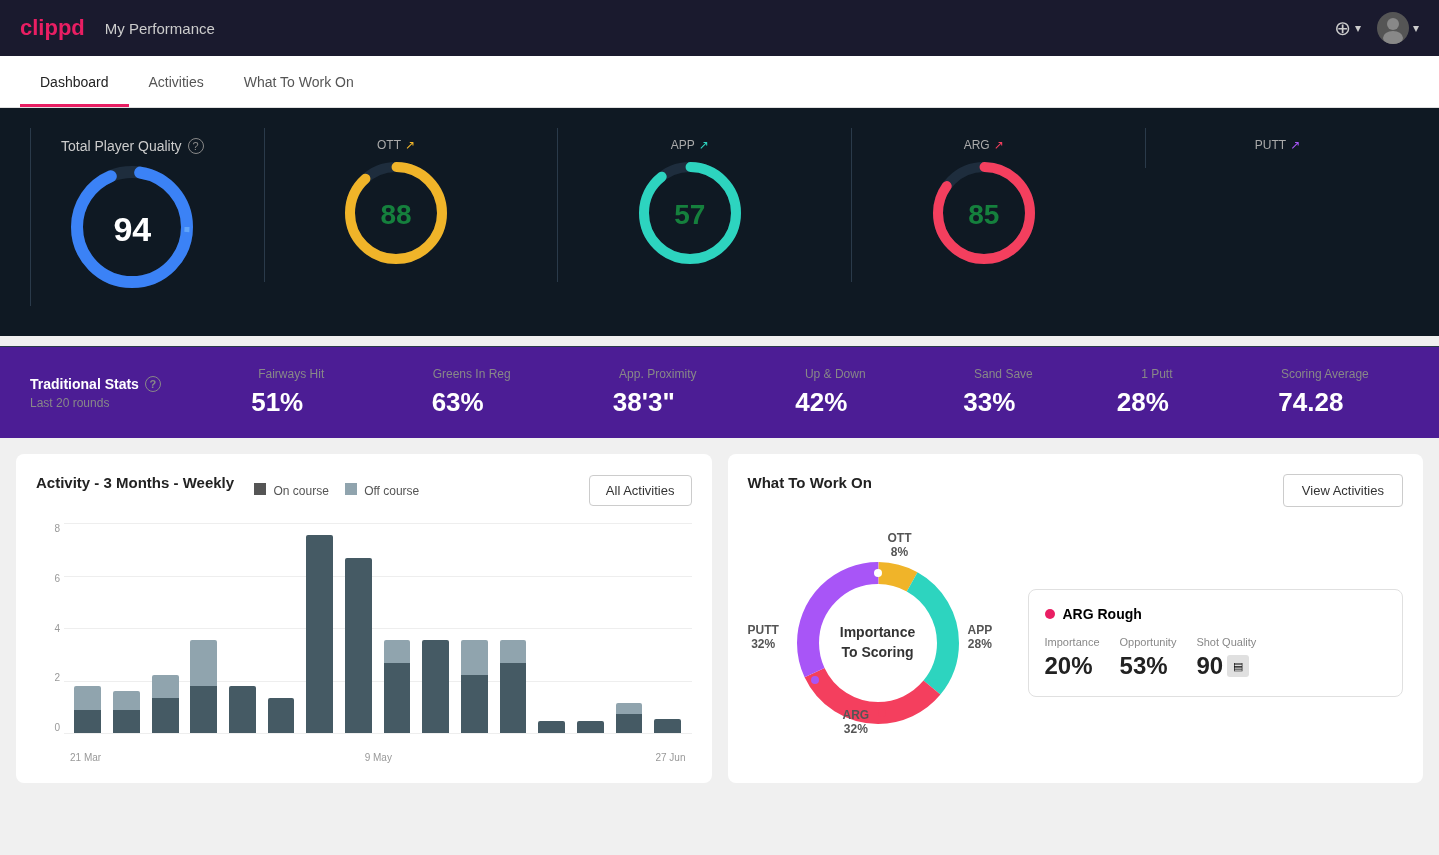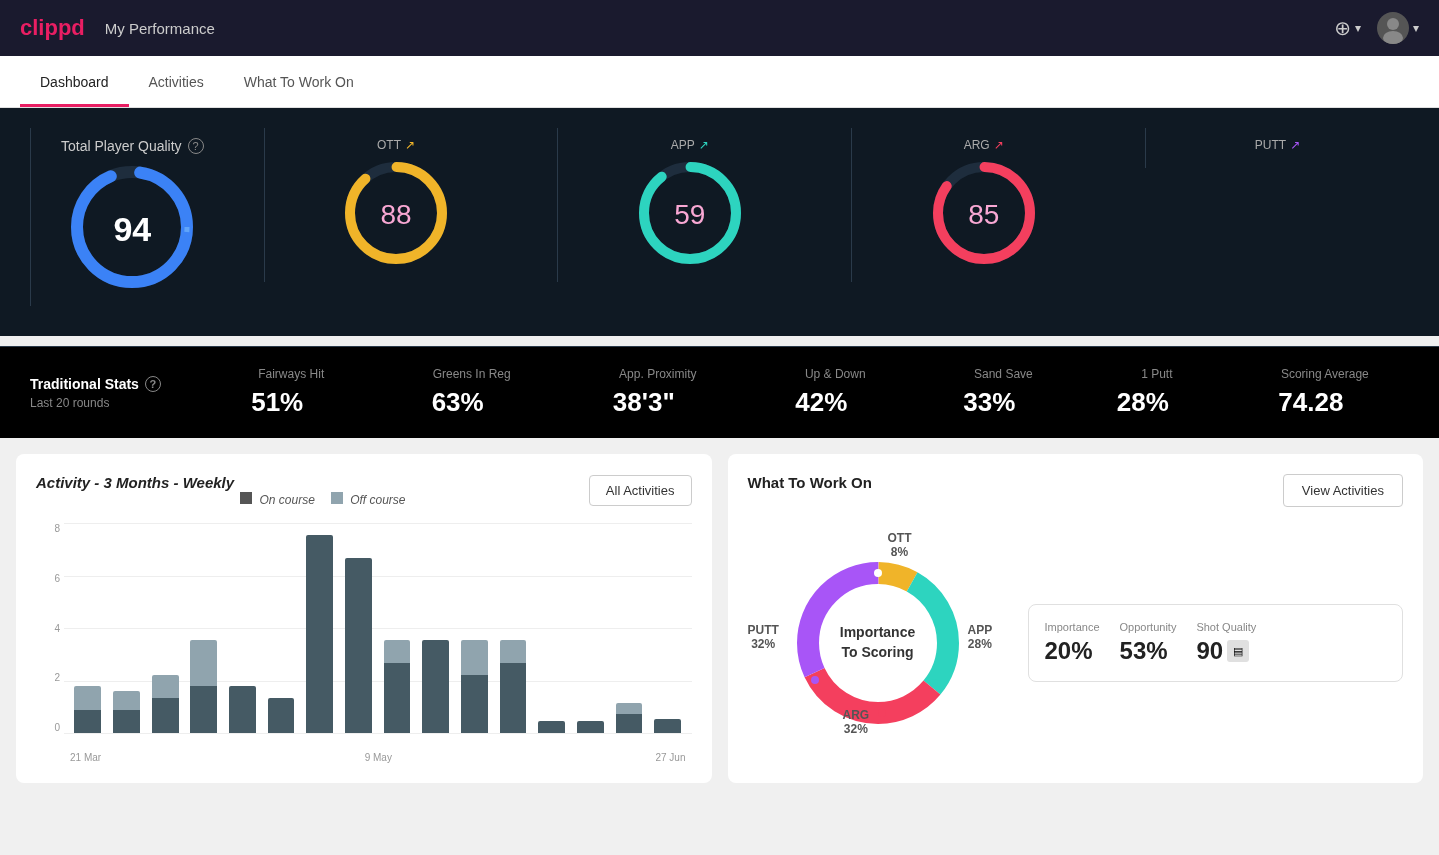--- a/index.html
+++ b/index.html
@@ -67,34 +67,34 @@
     .player-handicap { color: #aaa; font-size: 13px; margin-top: 2px; }
     .gauge-container { flex: 1; display: flex; flex-direction: column; align-items: center; padding: 10px 20px; border-left: 1px solid #2a3a4a; }
     .gauge-label { font-size: 12px; color: #aaa; margin-bottom: 6px; text-align: center; display: flex; align-items: center; gap: 4px; }
     .total-quality-label { font-size: 14px; color: #ccc; margin-bottom: 8px; display: flex; align-items: center; gap: 6px; }
 
     
     .gauge-svg-wrap { position: relative; display: inline-block; }
     .gauge-number {
       position: absolute; top: 50%; left: 50%;
       transform: translate(-50%, -50%);
-      font-size: 28px; font-weight: normal; color: #f9a8d4;
+      font-size: 28px; font-weight: bold; color: #15803d;
     }
     .gauge-number-lg {
       position: absolute; top: 50%; left: 50%;
       transform: translate(-50%, -50%);
       font-size: 34px; font-weight: bold; color: #fff; text-align: right;
     }
 
     
     .stats-section {
       display: flex;
       align-items: center;
       padding: 20px 30px;
-      background: #000000;
+      background: #4c1d95;
       border-top: 1px solid #2a3a4a;
       margin-top: 10px;
     }
     .stats-label { min-width: 160px; }
     .stats-label-title { font-size: 14px; color: #fff; font-weight: 600; display: flex; align-items: center; gap: 6px; }
     .stats-label-sub { font-size: 12px; color: #888; margin-top: 4px; }
     .stats-items { display: flex; flex: 1; justify-content: space-around; }
     .stat-item { text-align: center; }
     .stat-name { font-size: 12px; color: #888; margin-bottom: 6px; padding-left: 28px; }
     .stat-value { font-size: 26px; font-weight: bold; color: #fff; }
@@ -211,21 +211,21 @@
     <div class="gauge-container">
       <div class="gauge-label">
         <span>APP</span>
         <span style="color:#2dd4bf;">↗</span>
       </div>
       <div class="gauge-svg-wrap">
         <svg width="110" height="110" viewBox="0 0 110 110">
           <circle cx="55" cy="55" r="46" fill="none" stroke="#1e2d3d" stroke-width="10"></circle>
           <circle cx="55" cy="55" r="46" fill="none" stroke="#2dd4bf" stroke-width="10" stroke-dasharray="258 31" stroke-dashoffset="72" stroke-linecap="round"></circle>
         </svg>
-        <div class="gauge-number">59</div>
+        <div class="gauge-number">57</div>
       </div>
     </div>
 
     <div class="gauge-container">
       <div class="gauge-label">
         <span>ARG</span>
         <span style="color:#f43f5e;">↗</span>
       </div>
       <div class="gauge-svg-wrap">
         <svg width="110" height="110" viewBox="0 0 110 110">
@@ -282,21 +282,21 @@
       <div class="stat-name">Scoring Average</div>
       <div class="stat-value">74.28</div>
     </div>
   </div>
 </div>
 
 <div class="bottom-section">
 
   <div class="panel">
     <div class="panel-header">
-      <div style="display:flex; align-items:flex-end; gap:6px;font-style:italic;">
+      <div style="display:flex; align-items:center; gap:20px;">
         <span class="panel-title">Activity - 3 Months - Weekly</span>
         <div class="chart-legend">
           <span>
             <span class="legend-dot" style="background:#555;"></span>
             <span>On course</span>
           </span>
           <span>
             <span class="legend-dot" style="background:#90a4ae;"></span>
             <span>Off course</span>
           </span>
@@ -463,20 +463,24 @@
           <div>32%</div>
         </div>
         <div style="position:absolute; top:100px; left:0px; font-size:12px; font-weight:600; color:#555; text-align:center;">
           <div>PUTT</div>
           <div>32%</div>
         </div>
       </div>
 
       <div class="wtwo-detail">
         <div class="detail-card">
+          <div class="detail-card-title">
+            <span class="detail-dot" style="background:#e91e63;"></span>
+            <span>ARG Rough</span>
+          </div>
           <div class="detail-metrics">
             <div class="detail-metric">
               <div class="detail-metric-name">Importance</div>
               <div class="detail-metric-value">20%</div>
             </div>
             <div class="detail-metric">
               <div class="detail-metric-name">Opportunity</div>
               <div class="detail-metric-value">53%</div>
             </div>
             <div class="detail-metric">

